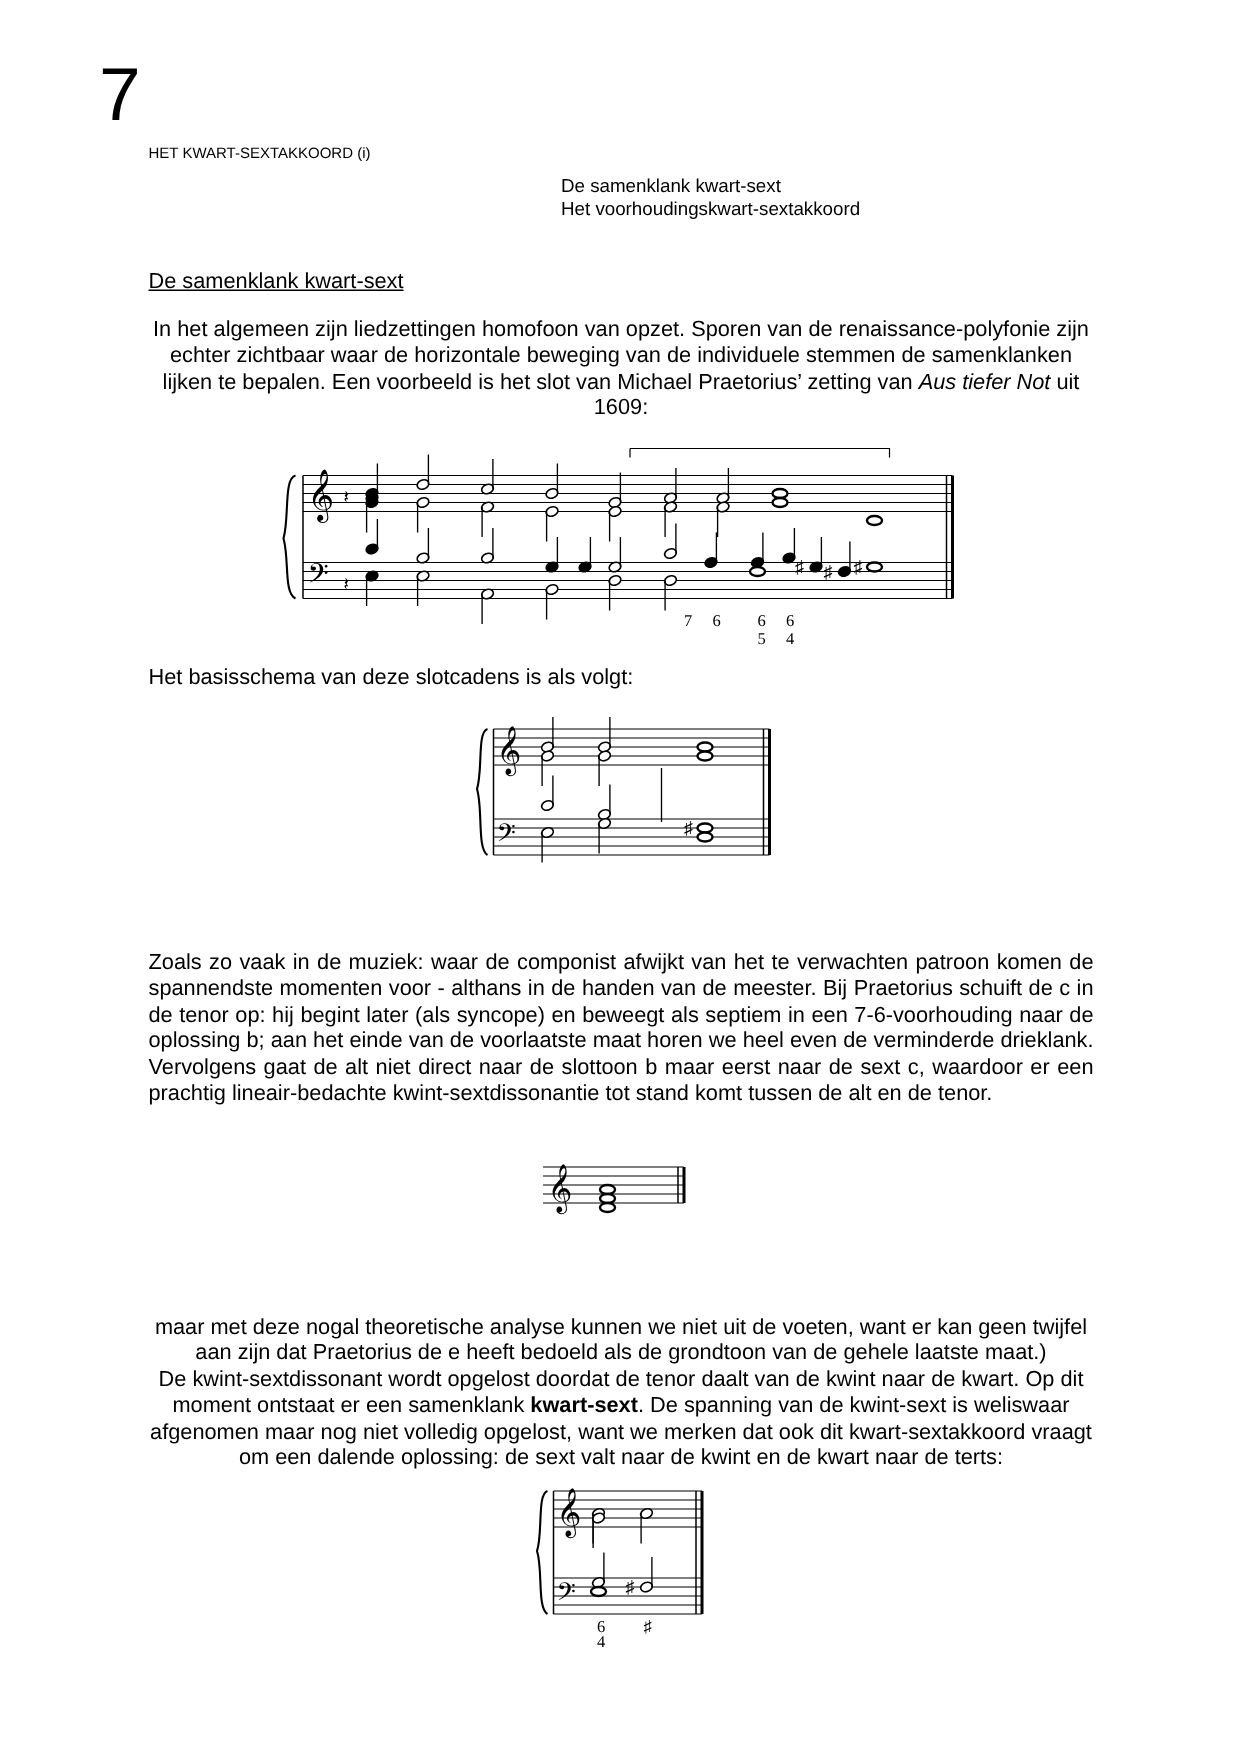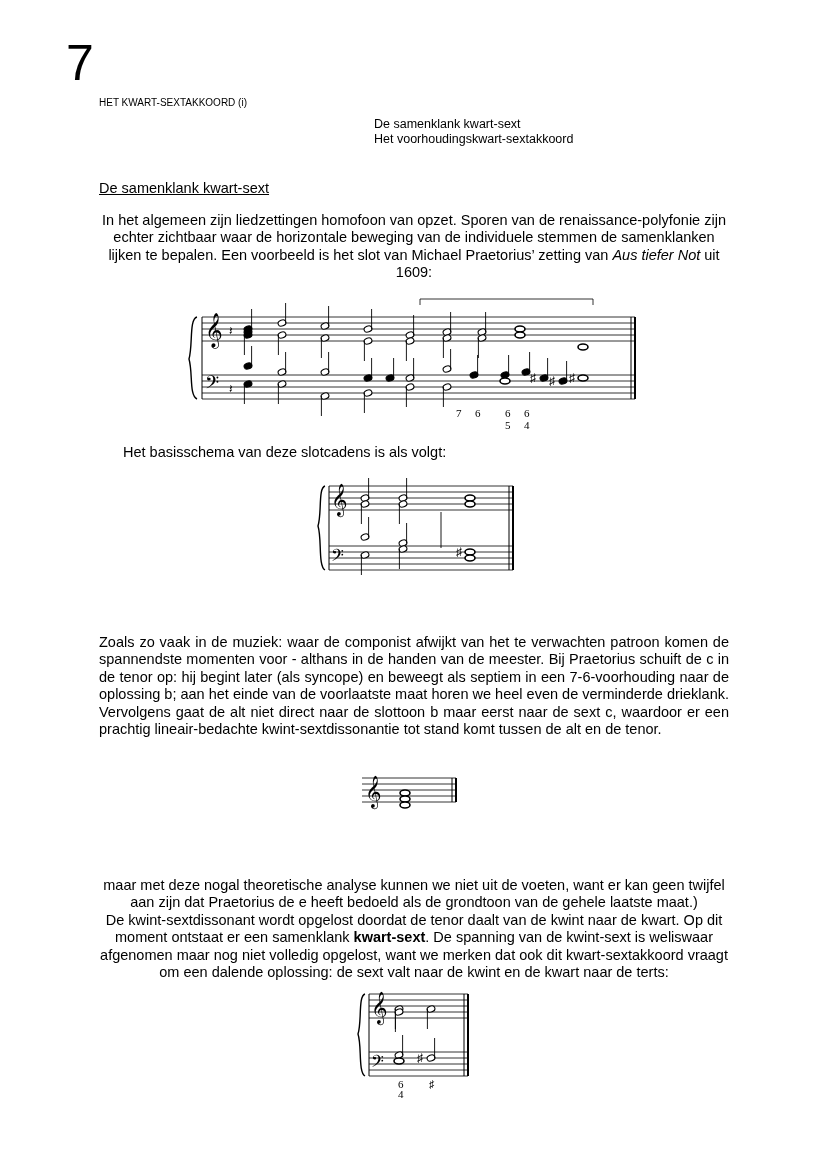--- a/index.html
+++ b/index.html
@@ -142,21 +142,21 @@
   <g>
     <text class="figtext" x="271" y="122">7</text>
     <text class="figtext" x="290" y="122">6</text>
     <text class="figtext" x="320" y="122">6</text>
     <text class="figtext" x="320" y="134">5</text>
     <text class="figtext" x="339" y="122">6</text>
     <text class="figtext" x="339" y="134">4</text>
   </g>
 </svg>
 
-<div class="abs para" style="top:444px;margin-left:24px;">
+<div class="abs para" style="top:444px;">
   <p>Het basisschema van deze slotcadens is als volgt:</p>
 </div>
 
 <svg class="score" style="left:315px; top:478px;" width="205" height="105" viewBox="0 0 205 105">
   <path d="M10 8 C3 10 7 35 3 48 C7 61 3 88 10 92" fill="none" stroke="#000" stroke-width="1.4"></path>
   <line x1="14" y1="8" x2="14" y2="92" stroke="#000" stroke-width="1"></line>
   <g class="staff">
     <line x1="14" y1="8" x2="198" y2="8"></line>
       <line x1="14" y1="14" x2="198" y2="14"></line>
     <line x1="14" y1="20" x2="198" y2="20"></line>

